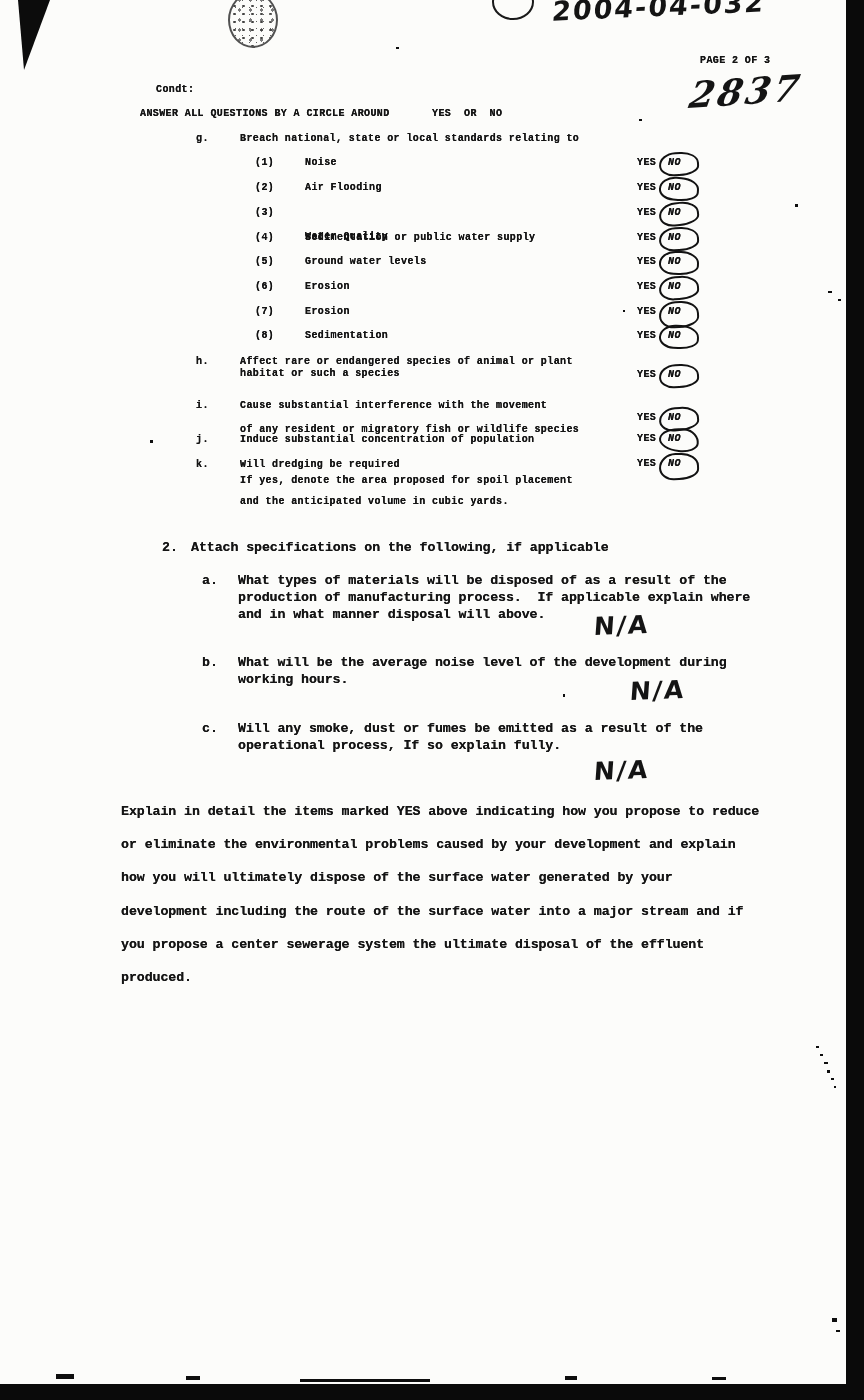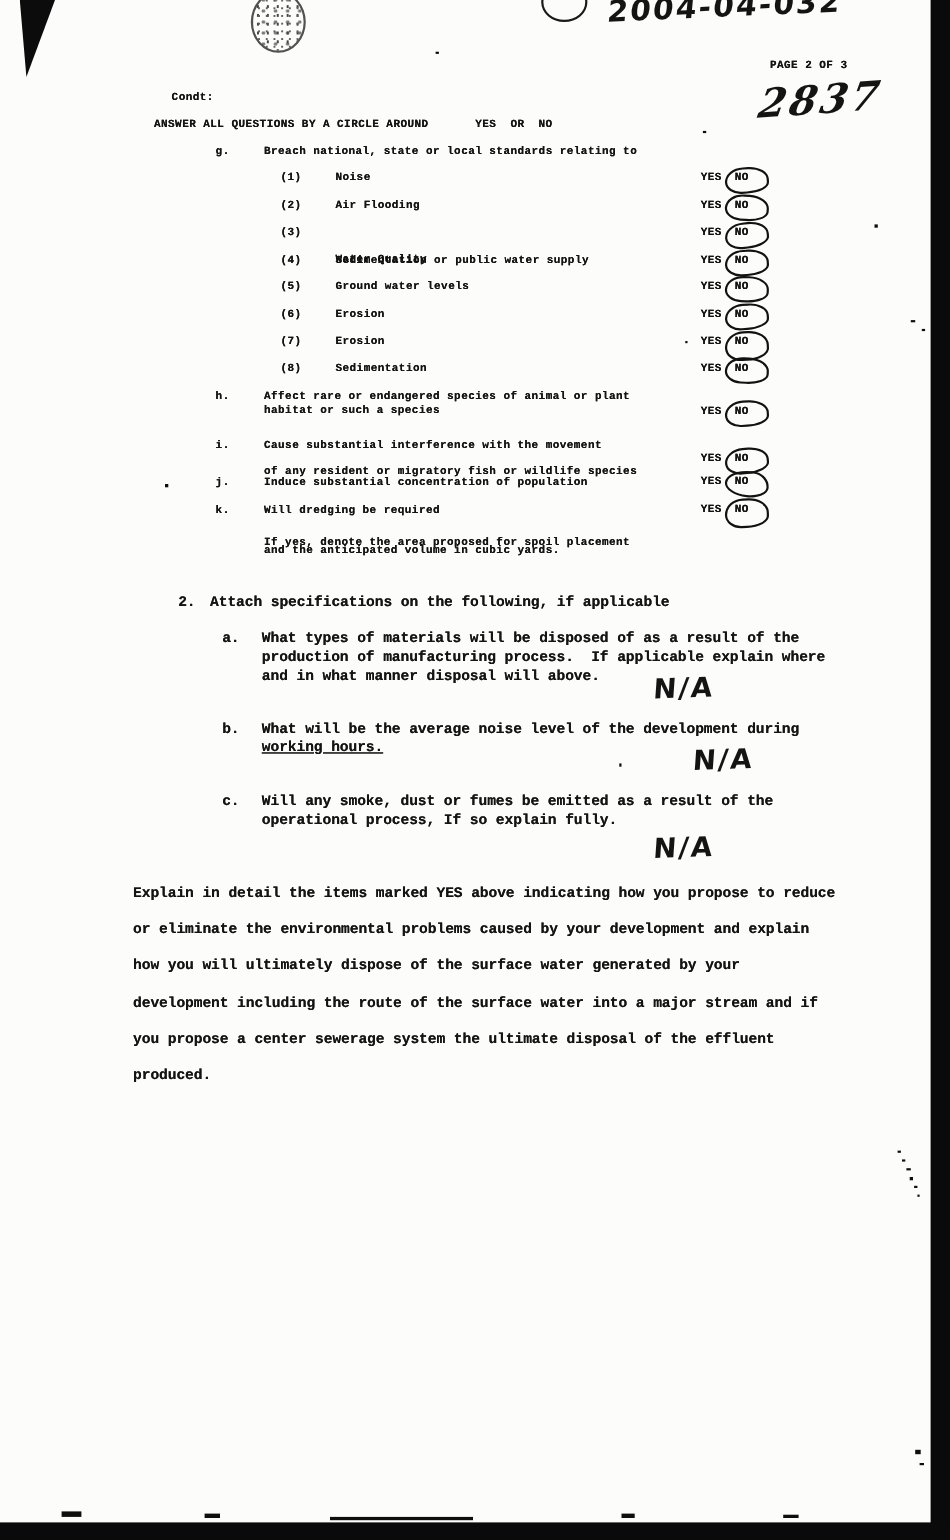--- a/index.html
+++ b/index.html
@@ -14,21 +14,21 @@
   
   .hw-date{position:absolute;font-family:"DejaVu Sans",sans-serif;font-size:27px;font-weight:700;
      transform:rotate(-2.5deg) skewX(-8deg);letter-spacing:2px;white-space:pre;}
   .hw-num{position:absolute;font-family:"DejaVu Serif",serif;font-style:italic;font-weight:700;
      font-size:36px;transform:rotate(-4deg) skewX(-14deg);letter-spacing:3px;}
   .hw-na{position:absolute;font-family:"DejaVu Sans",sans-serif;font-size:25px;font-weight:700;
      transform:skewX(-6deg) rotate(-2deg);letter-spacing:2px;}
   
   .yn{position:absolute;width:90px;height:20px;}
   .yn .yes{position:absolute;left:0;top:0;}
-  .yn .no{position:absolute;left:31px;top:0;}
+  .yn .no{position:absolute;left:31px;top:0;font-style:italic;}
   .yn .oval{position:absolute;left:22px;top:-5px;width:36px;height:20px;
       border:2.2px solid #121212;border-radius:48% 52% 58% 42%/62% 55% 45% 52%;
       transform:rotate(-3deg);}
   
   .strip-right{position:absolute;left:846px;top:0;width:18px;height:1400px;background:#0a0a0a;}
   .strip-bottom{position:absolute;left:0;top:1384px;width:864px;height:16px;background:#0a0a0a;}
   .wedge{position:absolute;left:0;top:0;width:64px;height:74px;background:#0c0c0c;
       clip-path:polygon(18px 0,50px 0,24px 70px);}
   .wedge-line{position:absolute;left:40px;top:-6px;width:3px;height:82px;background:#fcfcfa;
       transform:rotate(17deg);}
@@ -149,35 +149,35 @@
     </div>
 
   <div class="t" style="left:196px;top:459px;">k.</div>
   <div class="t" style="left:240px;top:459px;">Will dredging be required</div>
   <div class="yn" style="left:637px;top:458px;">
     <span class="t yes">YES</span>
     <span class="t no">NO</span>
     <span class="oval" style="height:23px;transform:rotate(-2deg);"></span>
     </div>
 
-  <div class="t" style="left:240px;top:488px;">If yes, denote the area proposed for spoil placement</div>
+  <div class="t" style="left:240px;top:475px;">If yes, denote the area proposed for spoil placement</div>
   <div class="t" style="left:240px;top:496px;">and the anticipated volume in cubic yards.</div>
 
   <div class="T" style="left:162px;top:539px;">2.</div>
   <div class="T" style="left:191px;top:539px;">Attach specifications on the following, if applicable</div>
 
   <div class="T" style="left:202px;top:572px;">a.</div>
   <div class="T" style="left:238px;top:589px;">production of manufacturing process.  If applicable explain where</div>
   <div class="T" style="left:238px;top:572px;">What types of materials will be disposed of as a result of the</div>
   <div class="T" style="left:238px;top:606px;">and in what manner disposal will above.</div>
   <div class="hw-na" style="left:594px;top:611px;">N/A</div>
 
   <div class="T" style="left:202px;top:654px;">b.</div>
   <div class="T" style="left:238px;top:654px;">What will be the average noise level of the development during</div>
-  <div class="T" style="left:238px;top:671px;text-decoration:underline;">working hours.</div>
+  <div class="T" style="left:238px;top:671px;">working hours.</div>
   <div class="hw-na" style="left:630px;top:676px;">N/A</div>
 
   <div class="T" style="left:202px;top:720px;">c.</div>
   <div class="T" style="left:238px;top:720px;">Will any smoke, dust or fumes be emitted as a result of the</div>
   <div class="T" style="left:238px;top:737px;">operational process, If so explain fully.</div>
   <div class="hw-na" style="left:594px;top:756px;">N/A</div>
 
   <div class="T" style="left:121px;top:836px;">or eliminate the environmental problems caused by your development and explain</div>
   <div class="T" style="left:121px;top:803px;">Explain in detail the items marked YES above indicating how you propose to reduce</div>
   <div class="T" style="left:121px;top:869px;">how you will ultimately dispose of the surface water generated by your</div>

